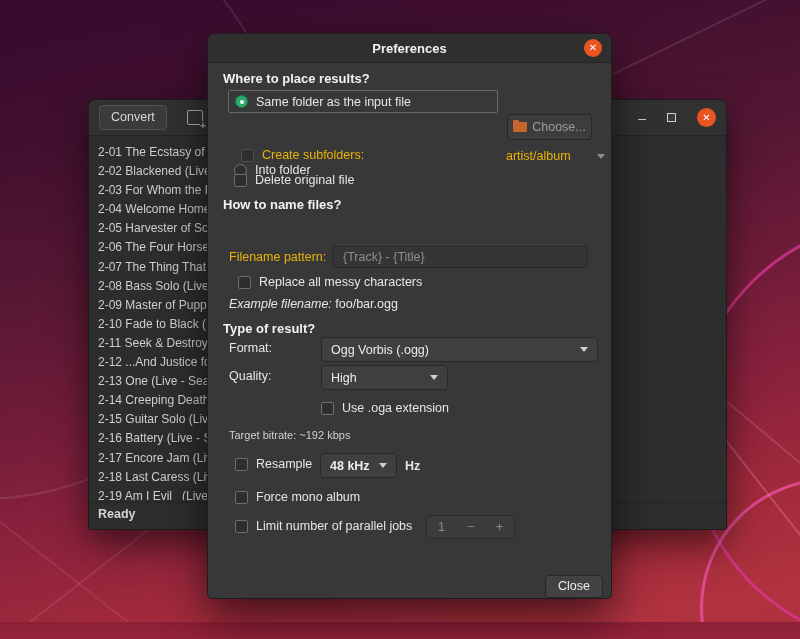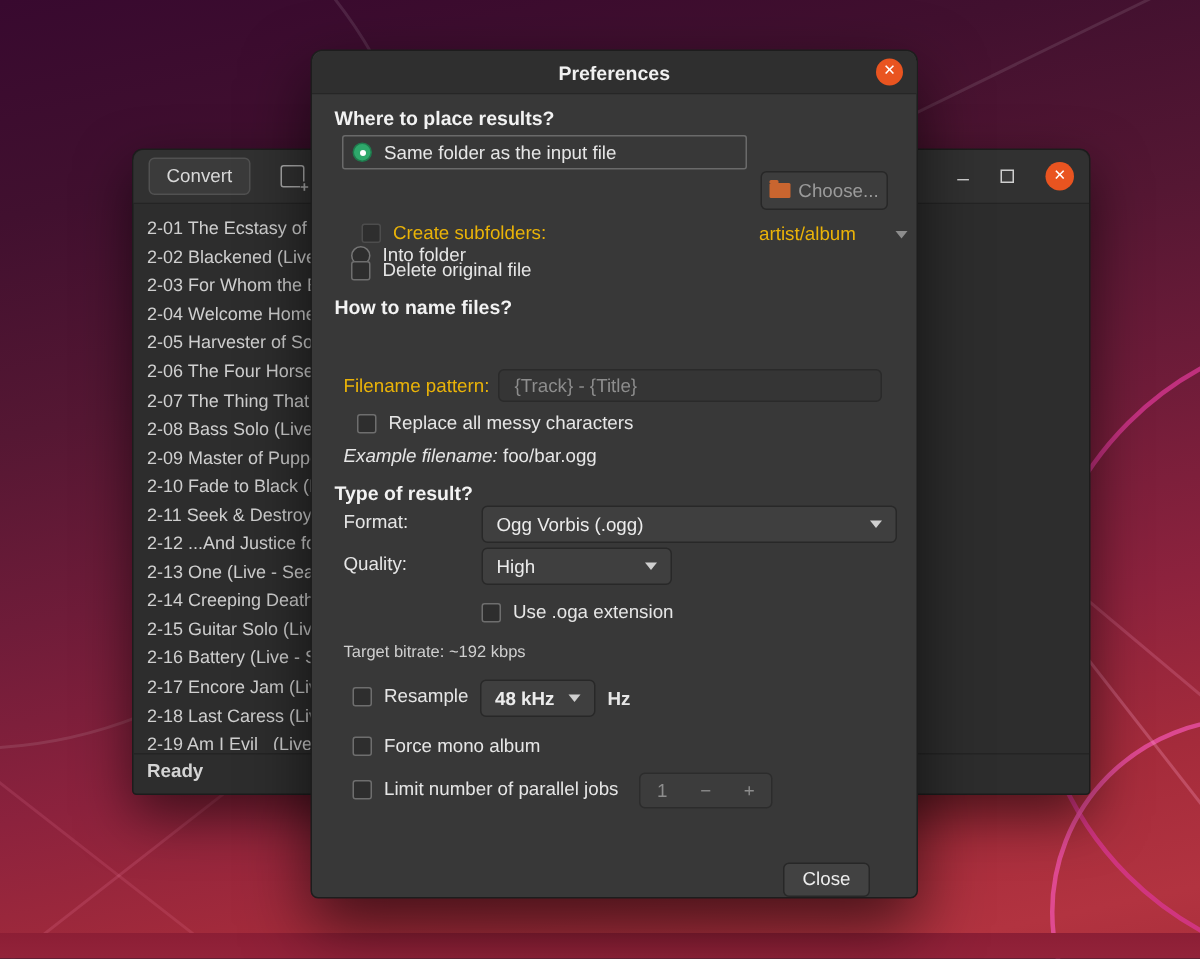--- a/index.html
+++ b/index.html
@@ -148,21 +148,21 @@
   .entry {
     background: #353535; border: 1px solid #2a2a2a; border-radius: 4px;
     display: flex; align-items: center; padding: 0 10px; color: #8d8d8d;
   }
   .spinbox {
     left: 218px; top: 452px; width: 89px; height: 24px;
     background: #3c3c3c; border: 1px solid #2c2c2c; border-radius: 4px;
     display: flex; align-items: center; color: #8d8d8d;
   }
   .spinbox span { flex: 1; text-align: center; }
-  .close-btn { left: 314px; top: 512px; width: 58px; height: 23px; line-height: 21px; font-size: 12.5px; }
+  .close-btn { left: 337px; top: 512px; width: 58px; height: 23px; line-height: 21px; font-size: 12.5px; }
   .it { font-style: italic; }
   .small { font-size: 11px; color: #cfcfcf; }
 </style>
 </head>
 <body>
 
 <div class="wallpaper">
   <div class="ring ring-faint-tl"></div>
   <div class="ring ring-large"></div>
   <div class="ring ring-small"></div>

